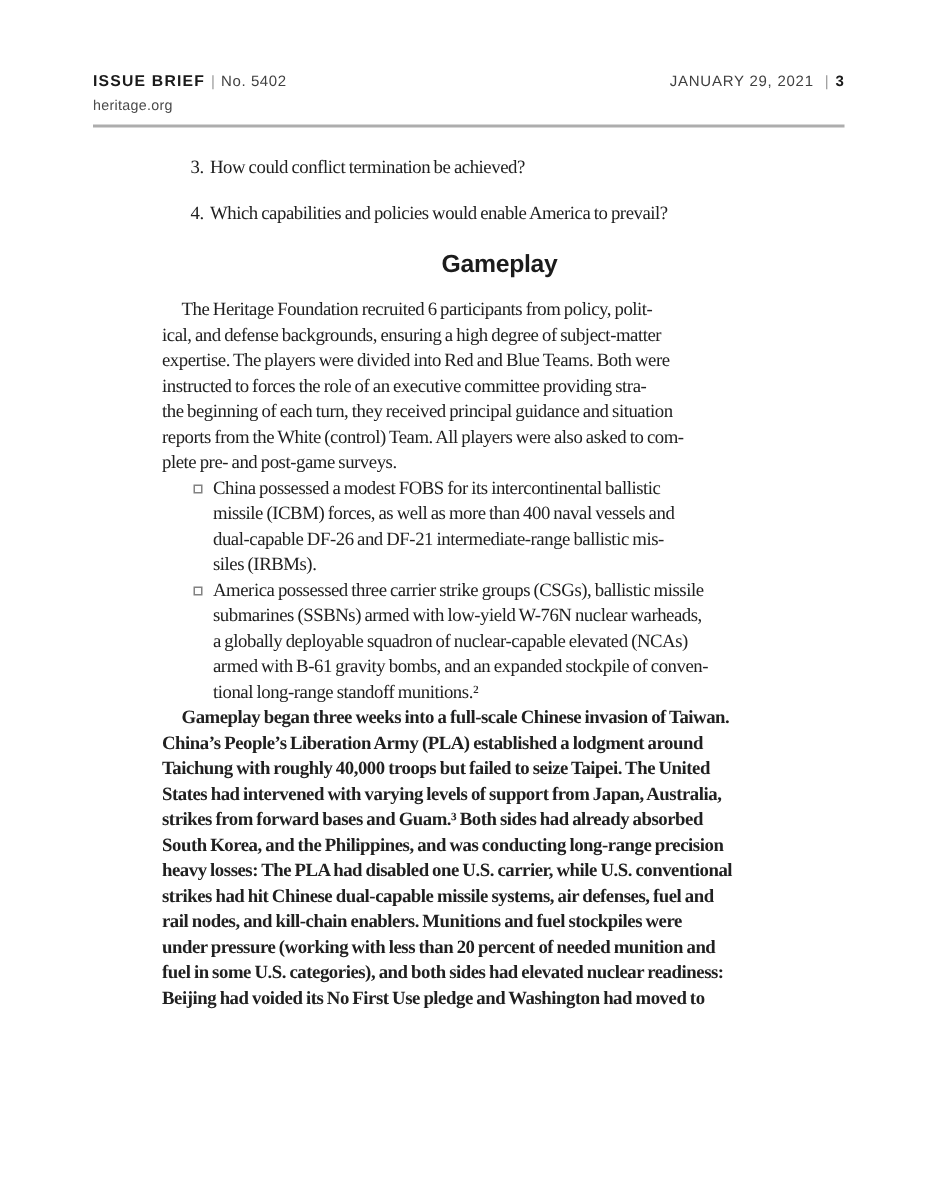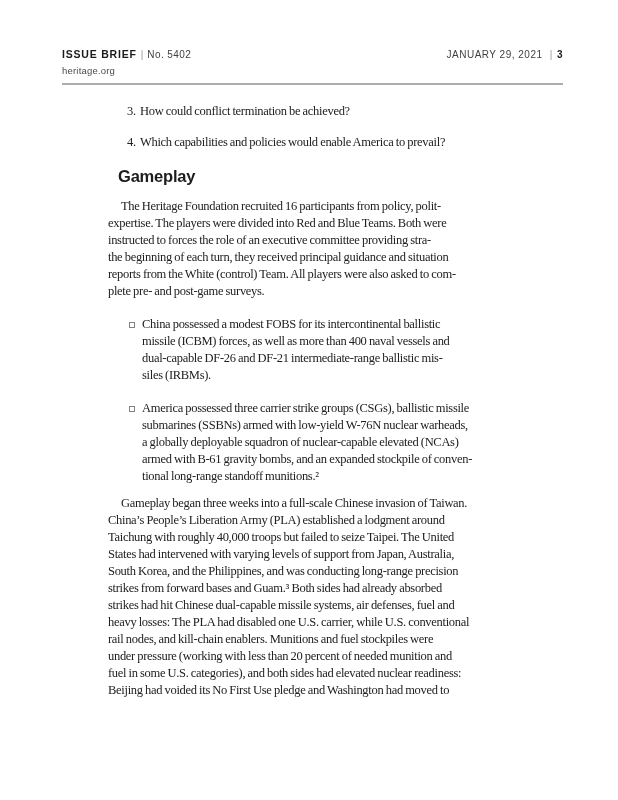--- a/index.html
+++ b/index.html
@@ -23,28 +23,28 @@
            font-size:12.5px;line-height:17px;letter-spacing:-0.3px;word-spacing:-0.5px;}
   .line{white-space:nowrap;}
 
   .questions{margin-top:103px;}
   .question{padding-left:19px;display:flex;}
   .question + .question{margin-top:14px;}
   .q-num{width:13px;flex:none;}
 
   .section-heading{margin-top:15px;margin-left:10px;line-height:20px;
       font-family:"Liberation Sans","DejaVu Sans",sans-serif;
-      font-size:16.5px;font-weight:bold;letter-spacing:-0.2px;color:#1c1c1c;}
+      font-size:16.5px;font-weight:bold;letter-spacing:-0.2px;color:#1c1c1c;text-align:center;}
 
   .para{margin:0;}
   .para .line:first-child{text-indent:13px;}
   .para-first{margin-top:12px;}
-  .para-gap{margin-top:10px;}
+  .para-gap{font-weight:bold;}
 
-  .bullet{position:relative;padding-left:34px;margin-top:16px;}
+  .bullet{position:relative;padding-left:34px;margin-top:0;}
   .bullet .sq{position:absolute;left:21px;top:6px;width:4px;height:4px;
               border:1px solid #828282;background:#ffffff;}
 </style>
 </head>
 <body>
 
 <div class="page">
 
   <div class="header">
     <div class="header-row">
@@ -69,21 +69,22 @@
       </div>
       <div class="question">
         <span class="q-num">4.</span>
         <span class="line">Which capabilities and policies would enable America to prevail?</span>
       </div>
     </div>
 
     <div class="section-heading">Gameplay</div>
 
     <div class="para para-first">
-        <div class="line">The Heritage Foundation recruited 16 participants from policy, polit-</div>
+        <div class="line">The Heritage Foundation recruited 6 participants from policy, polit-</div>
+        <div class="line">ical, and defense backgrounds, ensuring a high degree of subject-matter</div>
         <div class="line">expertise. The players were divided into Red and Blue Teams. Both were</div>
         <div class="line">instructed to forces the role of an executive committee providing stra-</div>
         <div class="line">the beginning of each turn, they received principal guidance and situation</div>
         <div class="line">reports from the White (control) Team. All players were also asked to com-</div>
         <div class="line">plete pre- and post-game surveys.</div>
       </div>
 
     <div class="bullet">
       <span class="sq"></span>
       <div>
@@ -103,24 +104,24 @@
           <div class="line">armed with B-61 gravity bombs, and an expanded stockpile of conven-</div>
           <div class="line">tional long-range standoff munitions.²</div>
         </div>
     </div>
 
     <div class="para para-gap">
         <div class="line">Gameplay began three weeks into a full-scale Chinese invasion of Taiwan.</div>
         <div class="line">China’s People’s Liberation Army (PLA) established a lodgment around</div>
         <div class="line">Taichung with roughly 40,000 troops but failed to seize Taipei. The United</div>
         <div class="line">States had intervened with varying levels of support from Japan, Australia,</div>
+        <div class="line">strikes from forward bases and Guam.³ Both sides had already absorbed</div>
         <div class="line">South Korea, and the Philippines, and was conducting long-range precision</div>
-        <div class="line">strikes from forward bases and Guam.³ Both sides had already absorbed</div>
+        <div class="line">heavy losses: The PLA had disabled one U.S. carrier, while U.S. conventional</div>
         <div class="line">strikes had hit Chinese dual-capable missile systems, air defenses, fuel and</div>
-        <div class="line">heavy losses: The PLA had disabled one U.S. carrier, while U.S. conventional</div>
         <div class="line">rail nodes, and kill-chain enablers. Munitions and fuel stockpiles were</div>
         <div class="line">under pressure (working with less than 20 percent of needed munition and</div>
         <div class="line">fuel in some U.S. categories), and both sides had elevated nuclear readiness:</div>
         <div class="line">Beijing had voided its No First Use pledge and Washington had moved to</div>
       </div>
 
   </div>
 </div>
 
 </body></html>

